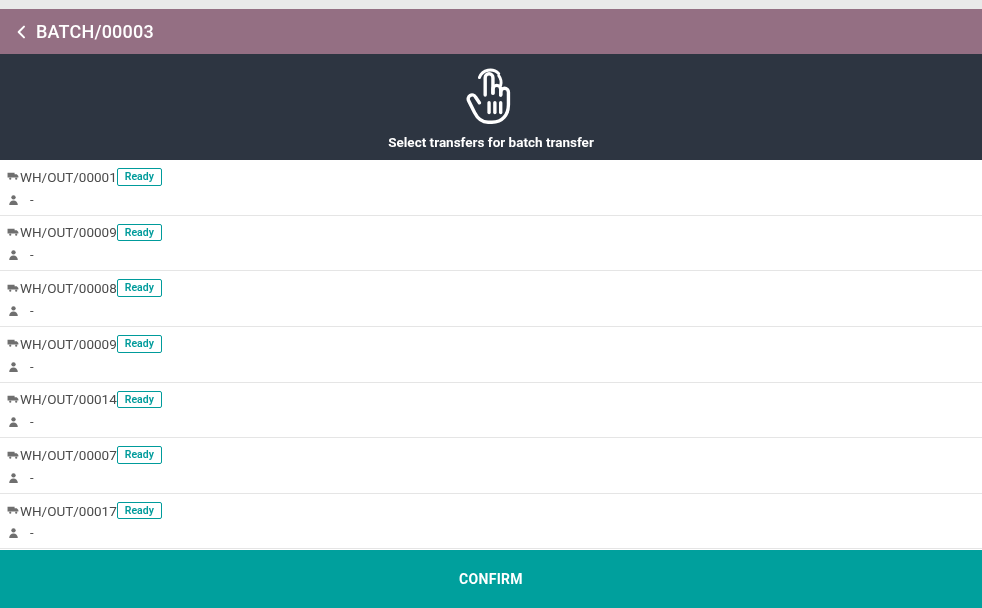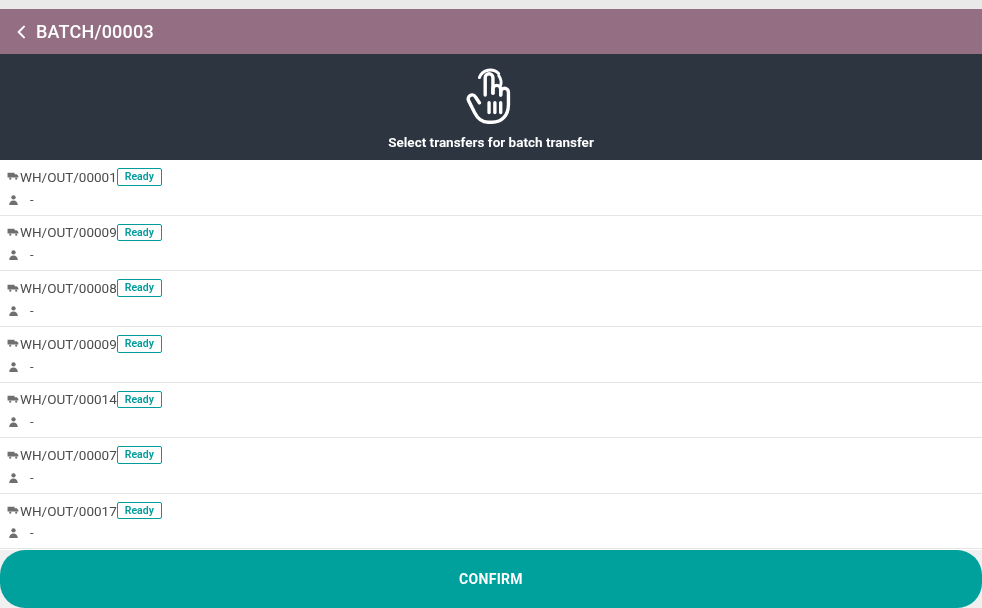--- a/index.html
+++ b/index.html
@@ -125,21 +125,20 @@
       background: #00a09d;
       color: #fff;
       height: 58px;
       display: flex;
       align-items: center;
       justify-content: center;
       font-size: 14px;
       font-weight: 700;
       letter-spacing: 0.3px;
       cursor: pointer;
-      border-radius: 25px;
     }
   </style>
 </head>
 <body>
 
 <div class="top-strip"></div>
 
 <div class="header">
   <div class="back-chevron">
     <svg viewBox="0 0 24 24">

